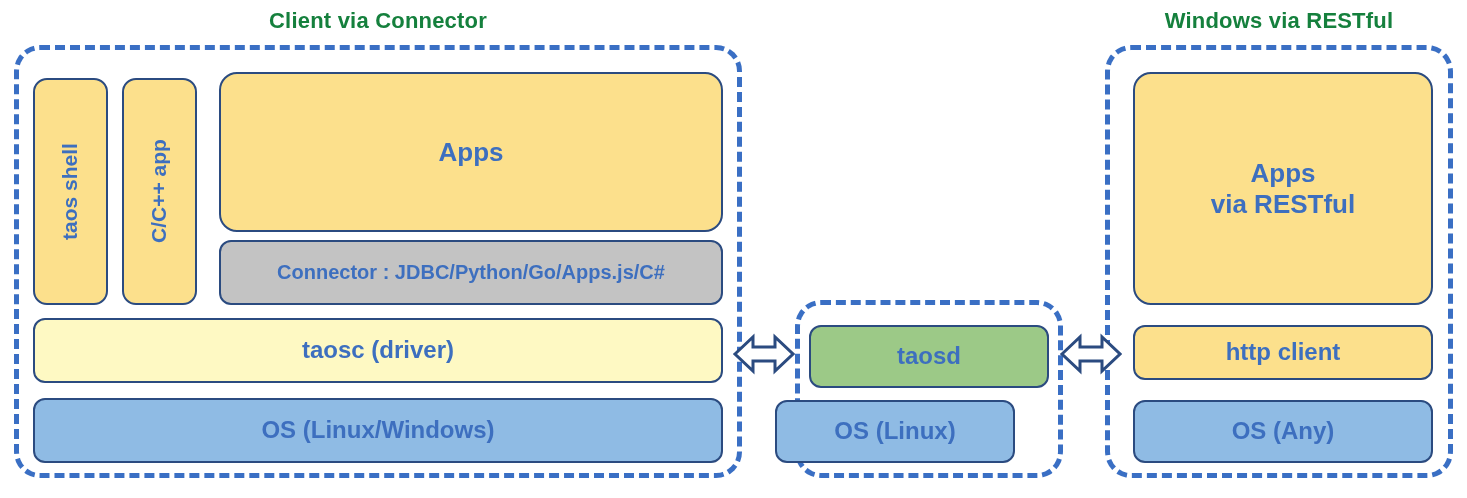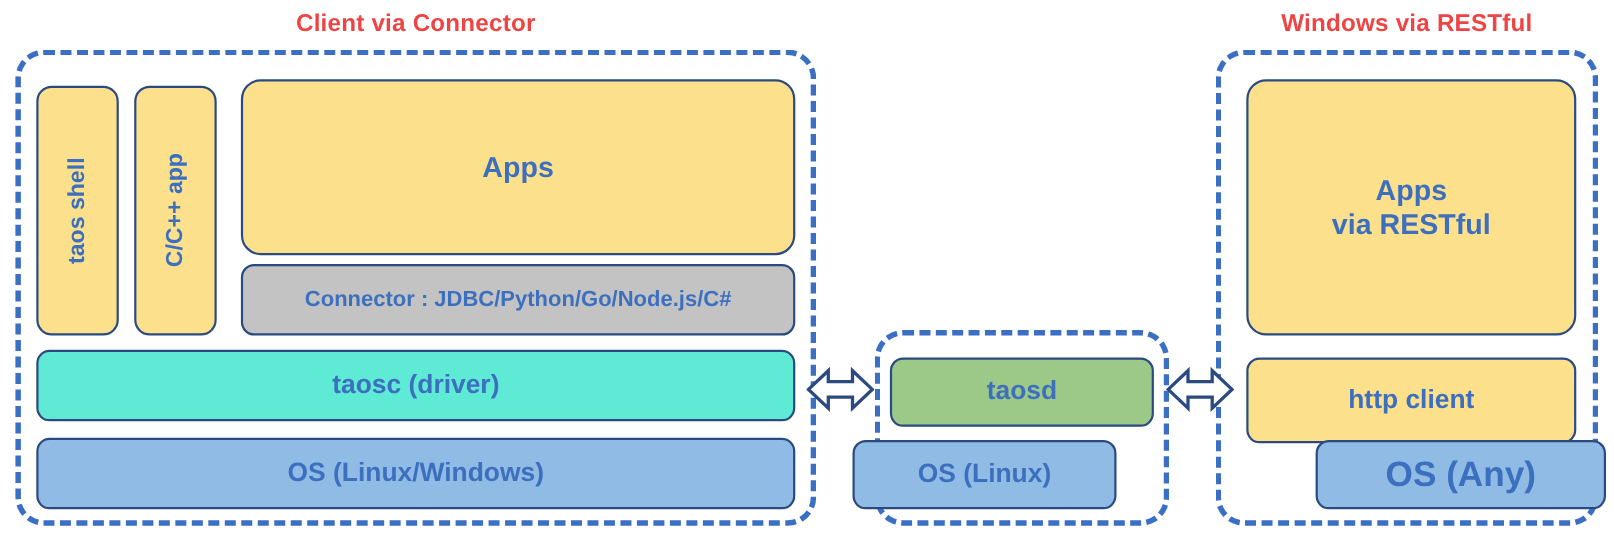--- a/index.html
+++ b/index.html
@@ -17,21 +17,21 @@
   .canvas {
     position: relative;
     width: 1467px;
     height: 498px;
     background: #ffffff;
   }
 
   
   .section-title {
     position: absolute;
-    color: #ef4444;
+    color: #15803d;
     font-weight: bold;
     font-size: 22px;
     letter-spacing: 0.2px;
     text-align: center;
     white-space: nowrap;
     line-height: 26px;
   }
   #title-connector { left: 14px;  top: 8px; width: 728px; }
   #title-server    { left: 795px; top: 8px; width: 268px; }
   #title-restful   { left: 1105px;top: 8px; width: 348px; }
@@ -58,21 +58,21 @@
     align-items: center;
     justify-content: center;
     color: #3d6fbf;
     font-weight: bold;
     font-size: 21px;
     line-height: 1.18;
     text-align: center;
     white-space: pre-line;
   }
   .block.yellow { background: #fce08c; }
-  .block.orange { background: #5eead4; }
+  .block.orange { background: #fef9c3; }
   .block.blue   { background: #8fbbe4; }
   .block.green  { background: #9cc987; }
   .block.gray   { background: #c3c3c3; }
 
   .block.vertical {
     writing-mode: vertical-rl;
     transform: rotate(180deg);
     white-space: nowrap;
   }
 
@@ -83,22 +83,22 @@
   #blk-connector    { left: 219px; top: 240px; width: 504px; height: 65px;  font-size: 20px; }
   #blk-taosc        { left: 33px;  top: 318px; width: 690px; height: 65px;  font-size: 24px; }
   #blk-os-linwin    { left: 33px;  top: 398px; width: 690px; height: 65px;  font-size: 24px; }
 
   
   #blk-taosd        { left: 809px; top: 325px; width: 240px; height: 63px; font-size: 24px; }
   #blk-os-linux     { left: 775px; top: 400px; width: 240px; height: 63px; font-size: 24px; }
 
   
   #blk-apps-rest    { left: 1133px; top: 72px;  width: 300px; height: 233px; border-radius: 18px; font-size: 26px; }
-  #blk-http-client  { left: 1133px; top: 325px; width: 300px; height: 78px;  font-size: 24px; }
-  #blk-os-any       { left: 1196px; top: 400px; width: 264px; height: 63px;  font-size: 32px; }
+  #blk-http-client  { left: 1133px; top: 325px; width: 300px; height: 55px;  font-size: 24px; }
+  #blk-os-any       { left: 1133px; top: 400px; width: 300px; height: 63px;  font-size: 24px; }
 
   
   .arrow {
     position: absolute;
     top: 328px;
     width: 62px;
     height: 52px;
   }
   #arrow-left  { left: 733px; }
   #arrow-right { left: 1060px; }
@@ -114,21 +114,21 @@
   <div class="group" id="group-connector"></div>
   <div class="group" id="group-server"></div>
   <div class="group" id="group-restful"></div>
 
   <div class="block yellow vertical" id="blk-taos-shell">taos shell</div>
 
   <div class="block yellow vertical" id="blk-cpp-app">C/C++ app</div>
 
   <div class="block yellow" id="blk-apps">Apps</div>
 
-  <div class="block gray" id="blk-connector">Connector : JDBC/Python/Go/Node.js/C#</div>
+  <div class="block gray" id="blk-connector">Connector : JDBC/Python/Go/Apps.js/C#</div>
 
   <div class="block orange" id="blk-taosc">taosc (driver)</div>
 
   <div class="block blue" id="blk-os-linwin">OS (Linux/Windows)</div>
 
   <div class="block green" id="blk-taosd">taosd</div>
 
   <div class="block blue" id="blk-os-linux">OS (Linux)</div>
 
   <div class="block yellow" id="blk-apps-rest">Apps

